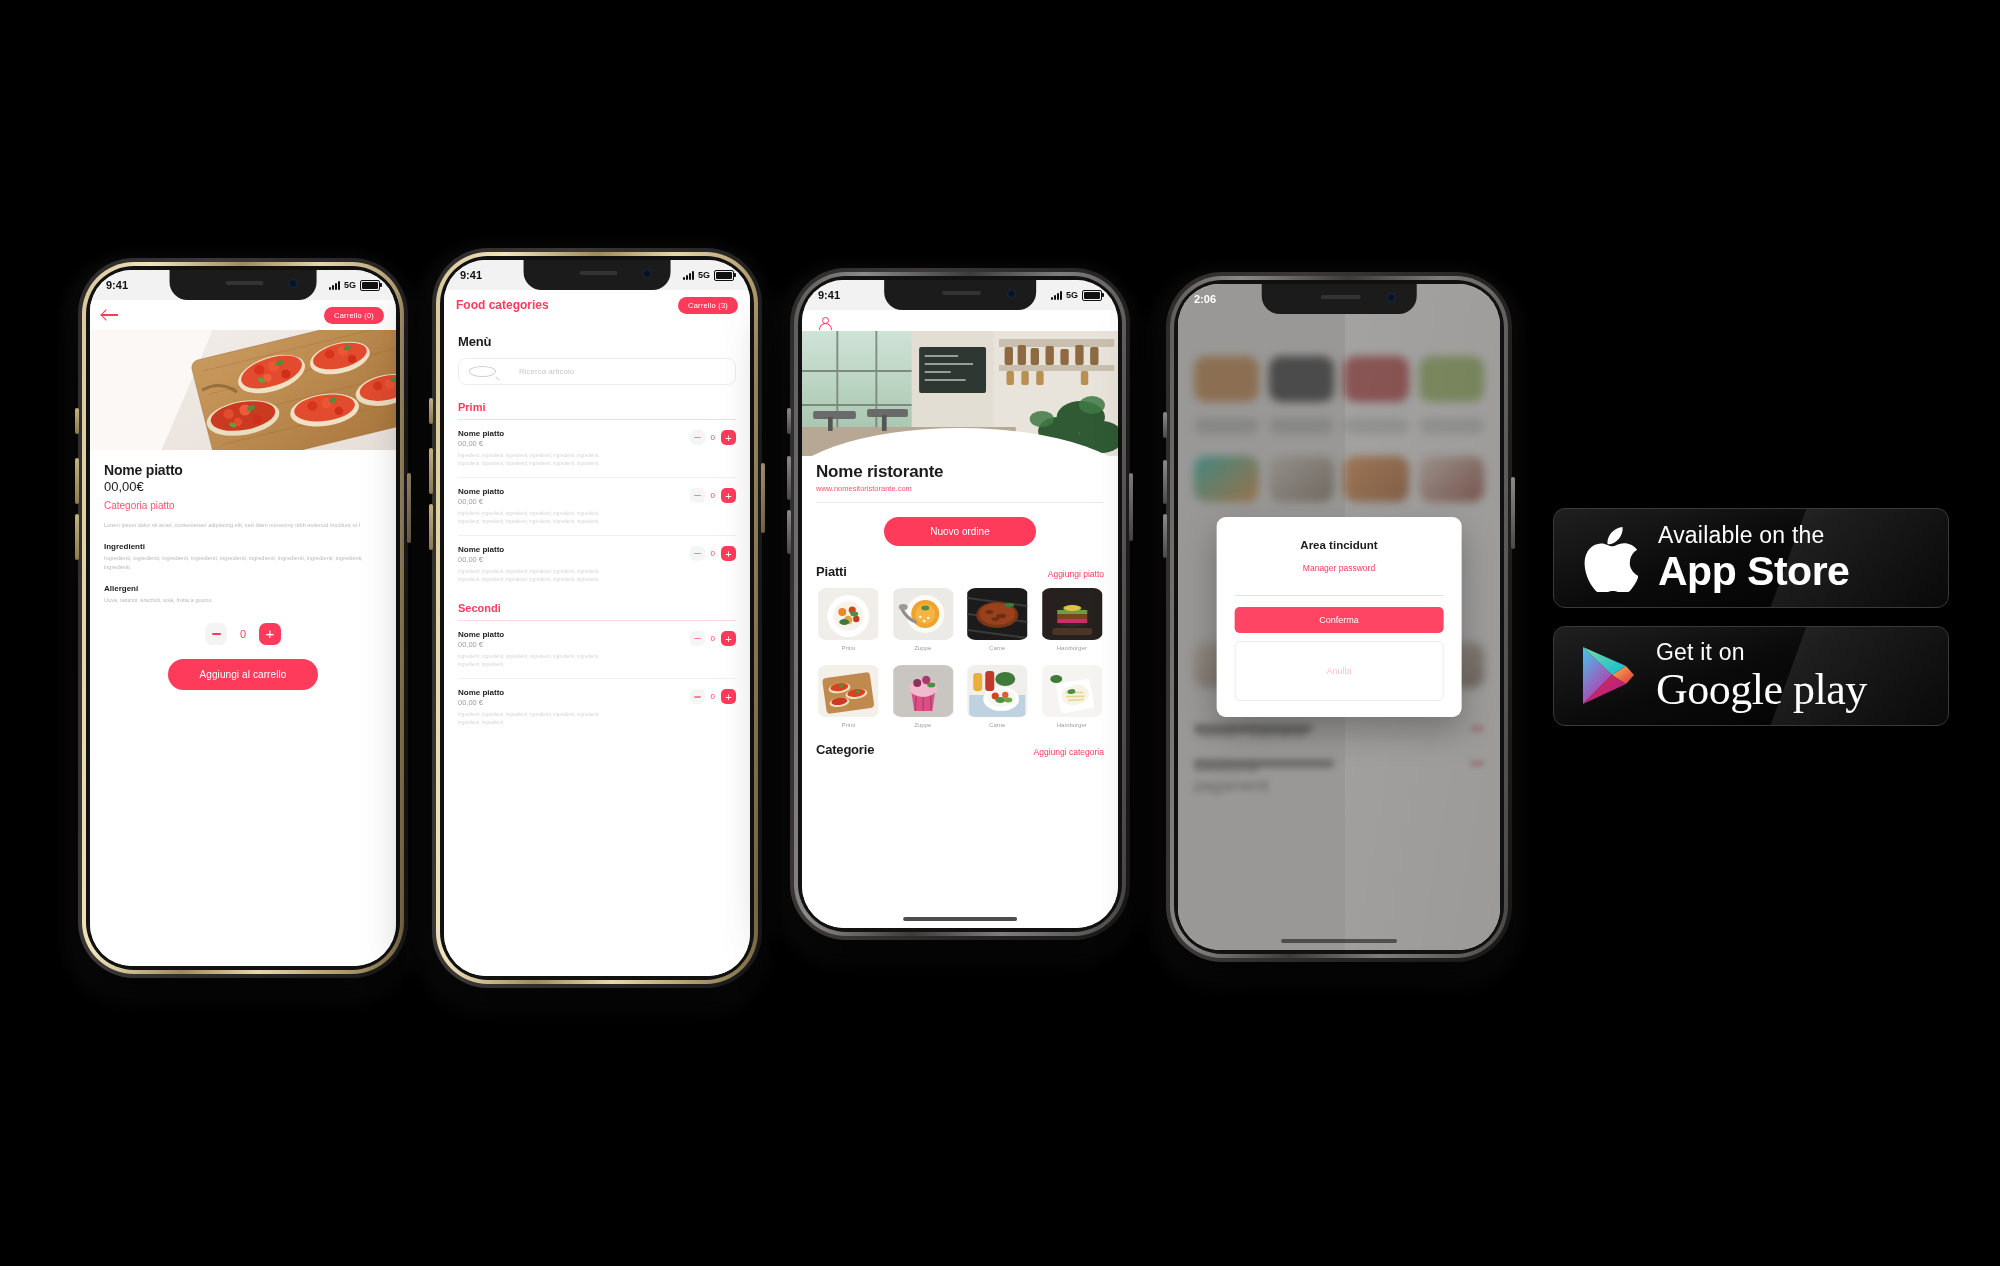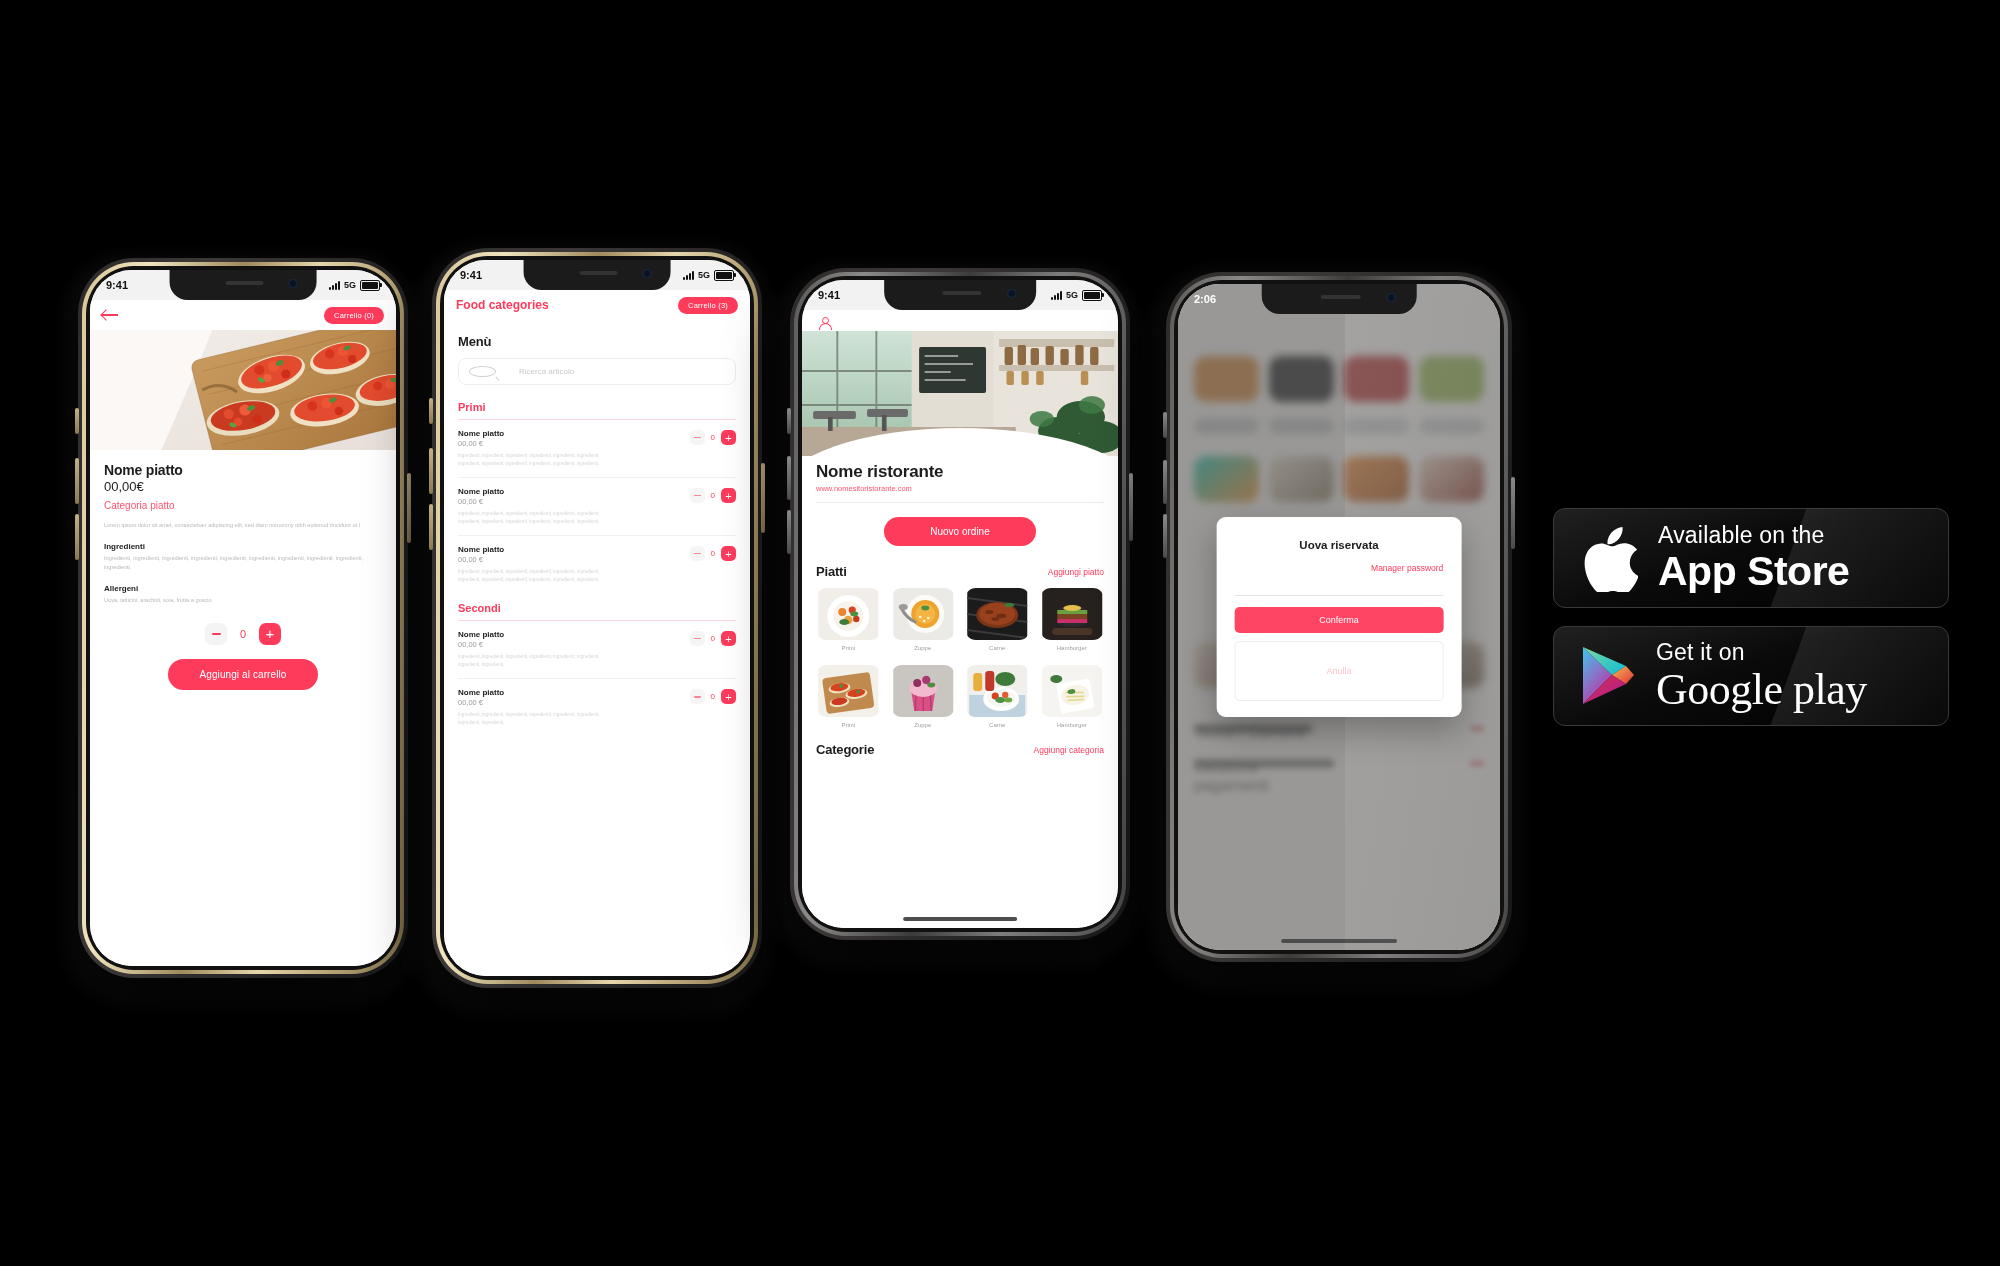--- a/index.html
+++ b/index.html
@@ -83,21 +83,21 @@
   
   .usericon{width:14px;height:14px;position:relative;margin:7px 0 0 4px;}
   .usericon:before{content:"";position:absolute;top:0;left:3.5px;width:7px;height:7px;border:1.4px solid #ff3b5c;border-radius:50%;box-sizing:border-box;}
   .usericon:after{content:"";position:absolute;bottom:1px;left:.5px;width:13px;height:7px;border:1.4px solid #ff3b5c;border-bottom:none;border-radius:7px 7px 0 0;box-sizing:border-box;}
   .rest-hero{position:relative;height:125px;overflow:hidden;}
   .hero-curve{position:absolute;left:-6%;bottom:-34px;width:112%;height:62px;background:#fff;border-radius:50% 50% 0 0 / 100% 100% 0 0;}
   .r-title{font-size:17px;font-weight:700;color:#1c1c1c;margin:6px 0 2px;letter-spacing:-.2px;}
   .r-url{font-size:7.5px;color:#ff5470;margin:0 0 9px;}
   .divline{height:1px;background:#ececec;margin-bottom:14px;}
   .newbtn{display:block;margin:0 auto 18px;background:#ff3b5c;color:#fff;border:none;border-radius:20px;padding:9px 0;width:152px;font-size:10px;font-family:inherit;}
-  .sec-row{display:flex;align-items:center;justify-content:space-between;margin-bottom:9px;}
+  .sec-row{display:flex;align-items:flex-end;justify-content:space-between;margin-bottom:9px;}
   .sec-row h3{font-size:13px;font-weight:700;color:#1c1c1c;margin:0;letter-spacing:-.2px;}
   .sec-row a{font-size:8.5px;color:#ff3b5c;}
   .grid{display:grid;grid-template-columns:repeat(4,1fr);gap:10px;margin-bottom:14px;}
   .tile{text-align:center;}
   .tile span{display:block;font-size:6px;color:#9f9f9f;margin-top:5px;}
 
   
   .blur-bg{position:absolute;inset:0;overflow:hidden;}
   .blur-bg .bl{filter:blur(7px);opacity:.88;transform:scale(1.06);}
   .dim{position:absolute;inset:0;background:rgba(90,90,90,.55);}
@@ -105,21 +105,21 @@
   .blur-row{display:flex;align-items:center;justify-content:space-between;padding:0 16px;margin-bottom:26px;}
   .blur-lbl{height:9px;border-radius:3px;background:#3a3a3a;opacity:.55;filter:blur(3px);}
   .blur-chip{width:14px;height:7px;border-radius:3px;background:#d0555f;opacity:.5;filter:blur(2.5px);}
   .blur-grid{display:grid;grid-template-columns:repeat(4,1fr);gap:10px;padding:0 16px;}
   .blur-grid div{height:46px;border-radius:12px;filter:blur(4px);}
   .blur-bar{height:8px;border-radius:3px;filter:blur(3.5px);}
 
   .modal{position:absolute;left:50%;top:50%;transform:translate(-50%,-50%);width:76%;background:#fff;border-radius:9px;
          padding:22px 18px 16px;box-sizing:border-box;text-align:center;box-shadow:0 14px 34px rgba(0,0,0,.28);}
   .modal h4{font-size:11.5px;font-weight:700;color:#1c1c1c;margin:0 0 12px;}
-  .modal .fld{font-size:8.5px;color:#ff3b5c;text-align:right;margin:0 0 22px;}
+  .modal .fld{font-size:8.5px;color:#ff3b5c;text-align:center;margin:0 0 22px;}
   .modal hr{border:none;border-top:1px solid #e3e3e3;margin:0 0 11px;}
   .btn-conf{display:block;width:100%;background:#ff3b5c;color:#fff;border:none;border-radius:5px;padding:8px 0;font-size:9px;font-family:inherit;margin-bottom:8px;opacity:.95;}
   .btn-ann{display:block;width:100%;background:#fff;color:#ffc2cc;border:1px solid #ececec;border-radius:5px;padding:24px 0;font-size:9px;font-family:inherit;}
 
   
   .badges{position:absolute;left:1553px;top:508px;display:flex;flex-direction:column;gap:18px;}
   .badge{width:396px;height:100px;border-radius:12px;background:linear-gradient(160deg,#202020 0%,#0a0a0a 45%,#000 100%);
          border:1px solid #3a3a3a;display:flex;align-items:center;gap:20px;padding:0 26px;box-sizing:border-box;position:relative;overflow:hidden;}
   .badge:after{content:"";position:absolute;top:-30%;left:60%;width:70%;height:200%;transform:rotate(20deg);
                background:linear-gradient(90deg,rgba(255,255,255,.09),rgba(255,255,255,0));}
@@ -700,21 +700,21 @@
       <div class="notch">
         <div class="speaker"></div>
         <div class="cam"></div>
       </div>
       <div class="statusbar" style="background:transparent;color:#fff;">
         <span style="color:#fff;">2:06</span>
         <span></span>
       </div>
 
       <div class="modal">
-        <h4>Uova riservata</h4>
+        <h4>Area tincidunt</h4>
         <p class="fld">Manager password</p>
         <hr>
         <button class="btn-conf">Conferma</button>
         <button class="btn-ann">Anulla</button>
       </div>
 
       <div class="homebar" style="background:#111;opacity:.55;"></div>
     </div>
   </div>
 

